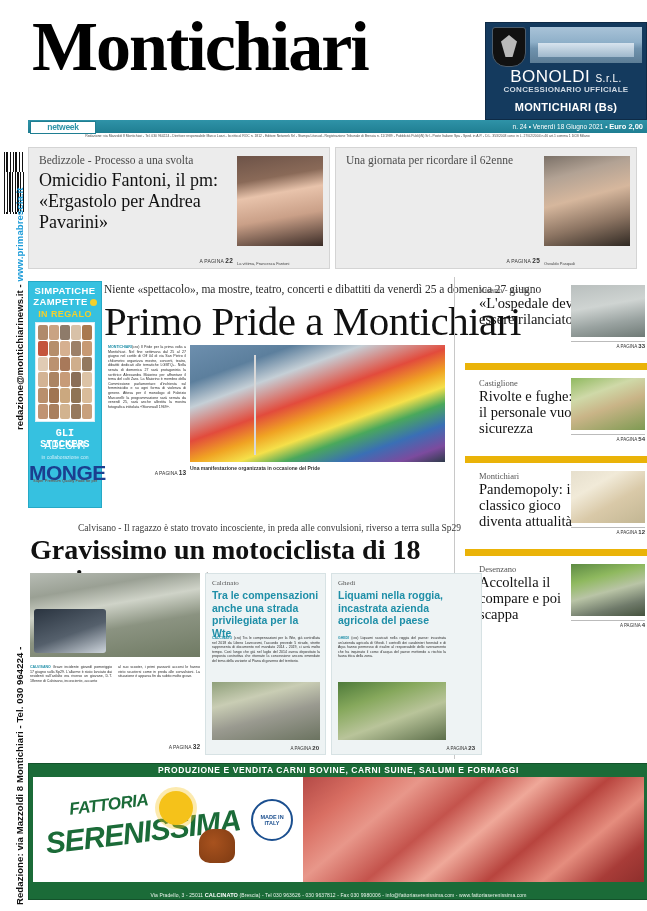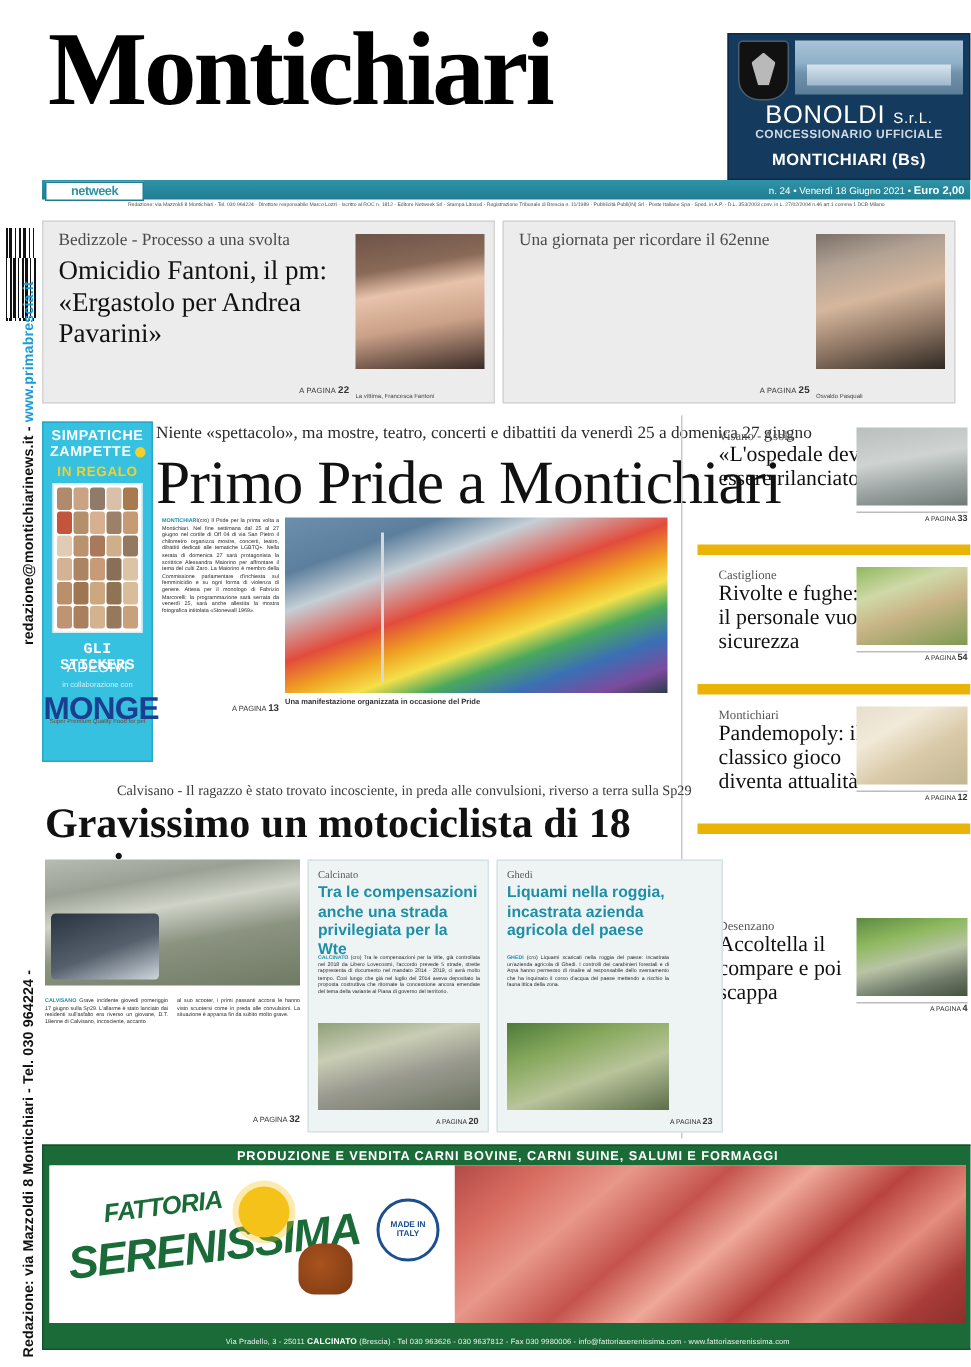--- a/index.html
+++ b/index.html
@@ -118,21 +118,21 @@
   .pride-photo{position:absolute;left:162px;top:68px;width:255px;height:117px;
     background:linear-gradient(160deg,#6d8fae 0%,#5c7f9d 18%,#c5cfd6 30%,#e24b3c 46%,#f0a323 56%,#f5e04a 64%,#4aa85c 72%,#3a6fb5 82%,#7c4b9e 92%,#2e3b4a 100%);}
   .pride-photo .flagpole{position:absolute;left:64px;top:10px;width:2px;height:100px;background:#d8d8d8;}
   .pride-cap{position:absolute;left:162px;top:188px;width:255px;
     font-family:"Liberation Sans",sans-serif;font-weight:bold;font-size:5px;color:#333;}
 
   
   .sidebar{position:absolute;left:426px;top:0;width:193px;height:482px;
     border-left:1px solid #c8c8c8;padding-left:10px;box-sizing:border-box;}
   .sb-item{position:relative;height:86px;border-bottom:7px solid #eab308;}
-  .sb-item:last-child{border-bottom:none;margin-top:48px;}
+  .sb-item:last-child{border-bottom:none;}
   .sb-kicker{position:absolute;left:14px;top:8px;font-size:8.5px;color:#555;}
   .sb-head{position:absolute;left:14px;top:18px;width:104px;font-size:14.5px;line-height:16px;color:#111;}
   .sb-photo{position:absolute;right:2px;top:8px;width:74px;height:52px;}
   .sb-page{position:absolute;right:2px;top:64px;width:74px;text-align:right;
     font-family:"Liberation Sans",sans-serif;font-size:4.5px;color:#333;
     border-top:1px solid #bbb;padding-top:1px;}
   .sb-page b{font-size:6px;}
   .ph-hosp{background:linear-gradient(170deg,#b9bfbe 0%,#cfd4d2 40%,#9aa3a1 70%,#6f7a76 100%);}
   .ph-school{background:linear-gradient(160deg,#8fb95f 0%,#cfd9a8 30%,#c9b487 55%,#7e9a52 100%);}
   .ph-game{background:linear-gradient(150deg,#e6dfcd 0%,#f1ead8 30%,#d9c9a8 60%,#c2b693 100%);}

